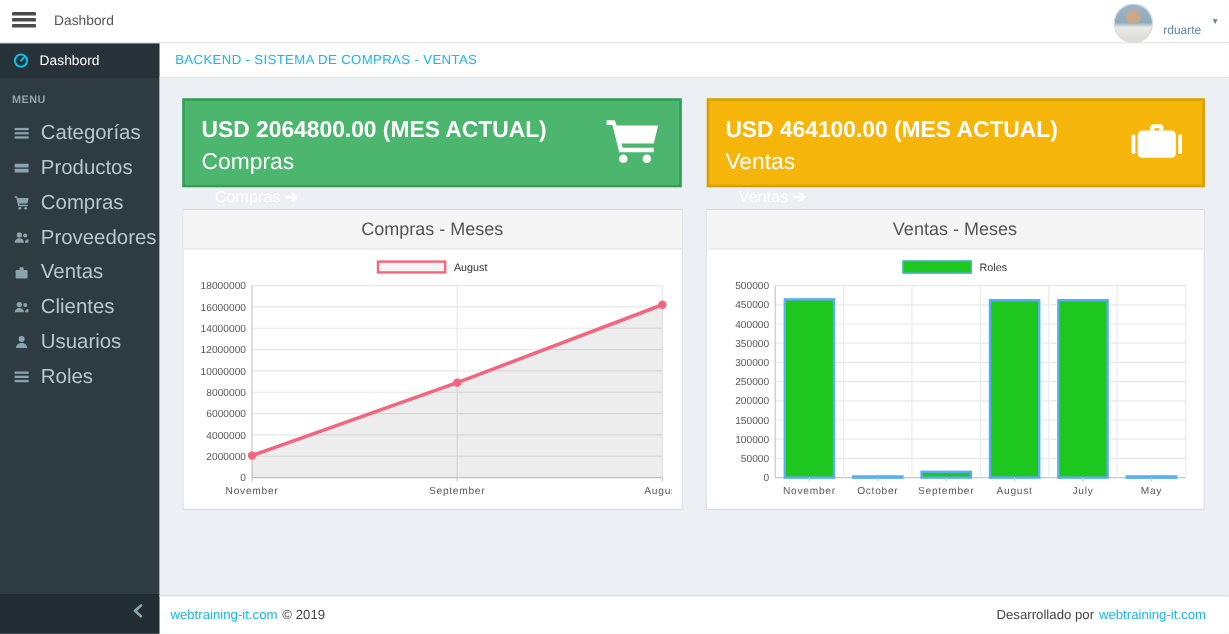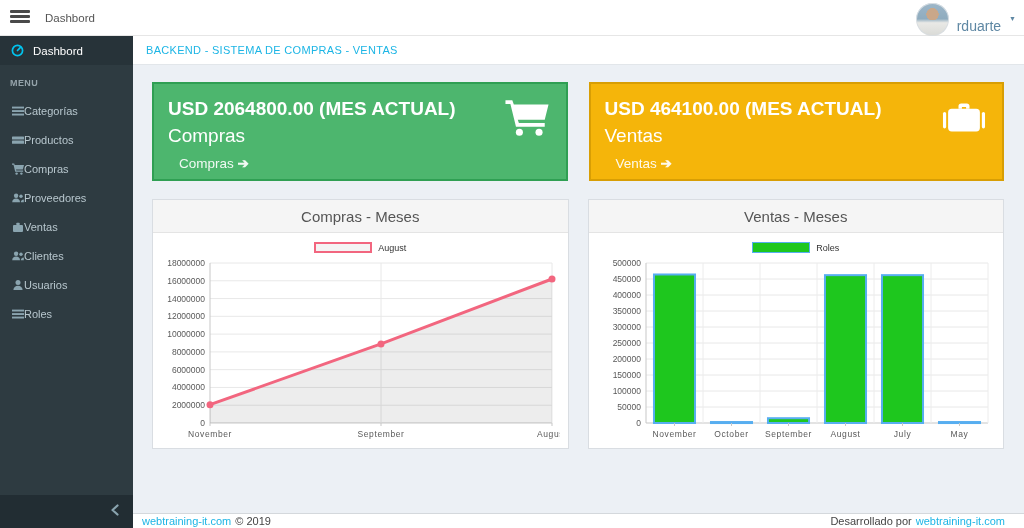--- a/index.html
+++ b/index.html
@@ -14,64 +14,64 @@
             border-bottom:1px solid #e6e6e6; z-index:10; }
   .hamburger { position:absolute; left:10px; top:10px; width:20px; height:16px; cursor:pointer; }
   .hamburger span { display:block; height:2.6px; background:#4a4a4a; margin-bottom:2.6px; border-radius:1px; }
   .navbar-title { position:absolute; left:45px; top:12px; font-size:11.5px; color:#555; }
   .navbar-user { position:absolute; right:8px; top:0; height:36px; display:flex; align-items:center; gap:8px; cursor:pointer; }
   .avatar { width:33px; height:33px; border-radius:50%; margin-top:3px;
             background:
               radial-gradient(circle at 50% 34%, #c9a789 0 22%, transparent 23%),
               linear-gradient(180deg, #9db6c8 0%, #8facbf 48%, #e9e9e6 60%, #d9dad6 100%);
             box-shadow:0 0 0 1px #d7dde2 inset; }
-  .username { font-size:14px; color:#5e87a3;margin-top:15px; }
+  .username { font-size:10px; color:#5e87a3;margin-top:15px; }
   .caret { font-size:7px; color:#5e87a3; }
 
   
   .sidebar { position:absolute; left:0; top:36px; bottom:0; width:133px; background:#2e3b41; }
   .sidebar-active { height:29px; background:#273339; display:flex; align-items:center; gap:9px;
                     padding-left:11px; color:#fff; font-size:11.5px; cursor:pointer; }
   .menu-header { padding:13px 10px 8px 10px; font-size:9px; font-weight:bold; color:#95a3aa; letter-spacing:.4px; }
-  .sidebar-item { height:29px; display:flex; align-items:center; padding-left:12px;
-                  color:#b8c7ce; font-size:11px; cursor:pointer; }
+  .sidebar-item { height:29px; display:flex; align-items:center; gap:10px; padding-left:12px;
+                  color:#b8c7ce; font-size:17px; cursor:pointer; }
   .sidebar-item .icn { color:#8aa4af; display:flex; }
   .gauge { color:#00c4ef; display:flex; }
   .sidebar-footer { position:absolute; left:0; bottom:0; width:133px; height:33px; background:#222d33;
                     display:flex; align-items:center; justify-content:flex-end; padding-right:13px; cursor:pointer; }
 
   
   .breadcrumb-bar { position:absolute; left:133px; top:36px; right:0; height:29px; background:#fff;
                     border-bottom:1px solid #e2e6ea; display:flex; align-items:center; padding-left:13px; }
   .breadcrumb { font-size:11px; color:#1cb5e5; letter-spacing:.3px; cursor:pointer; }
 
   
   .content { position:absolute; left:133px; top:65px; right:0; bottom:31px; background:#ecf0f5;
              padding:17px 20px 0 19px; }
   .row-boxes { display:flex; gap:21px; }
-  .info-box { flex:1; height:99px; position:relative; padding:10px 14px; color:#fff; }
+  .info-box { flex:1; height:74px; position:relative; padding:10px 14px; color:#fff; }
   .box-green  { background:#4db66e; border:2px solid #2f9f53; }
   .box-yellow { background:#f5b50a; border:2px solid #d89e04; }
   .box-amount { font-size:19px; font-weight:bold; margin-top:4px; white-space:nowrap; }
   .box-title  { font-size:19px; margin-top:5px; }
   .box-link   { font-size:13.5px; margin-top:8px; margin-left:11px; color:rgba(255,255,255,.92); cursor:pointer; }
   .box-link .arr { font-weight:bold; }
   .box-icon { position:absolute; right:16px; top:15px; }
 
   .row-charts { display:flex; gap:19px; margin-top:18px;border-radius:32px; }
   .panel { flex:1; background:#fff; border:1px solid #d9dde2; }
   .panel-header { height:33px; background:#f5f5f5; border-bottom:1px solid #e4e4e4;
                   display:flex; align-items:center; justify-content:center; font-size:15px; color:#555; }
   .panel-body { padding:7px 7px 3px 7px; }
   .legend { display:flex; justify-content:center; align-items:center; gap:6px; height:15px;
             font-size:9px; color:#333; }
   .legend-swatch { width:58px; height:11px; }
 
   
-  .footer { position:absolute; left:133px; right:0; bottom:0; height:15px; background:#fff;
+  .footer { position:absolute; left:133px; right:0; bottom:0; height:32px; background:#fff;
             border-top:1px solid #d4d8dc; display:flex; align-items:center; justify-content:space-between;
             padding:0 19px 0 9px; font-size:11px; color:#444; }
   .footer a, .cyan { color:#1cb5e5; text-decoration:none; cursor:pointer; }
   .footer .left, .footer .right { display:flex; gap:4px; align-items:center; }
 </style>
 </head>
 <body>
 
 <div class="navbar">
   <div class="hamburger">

